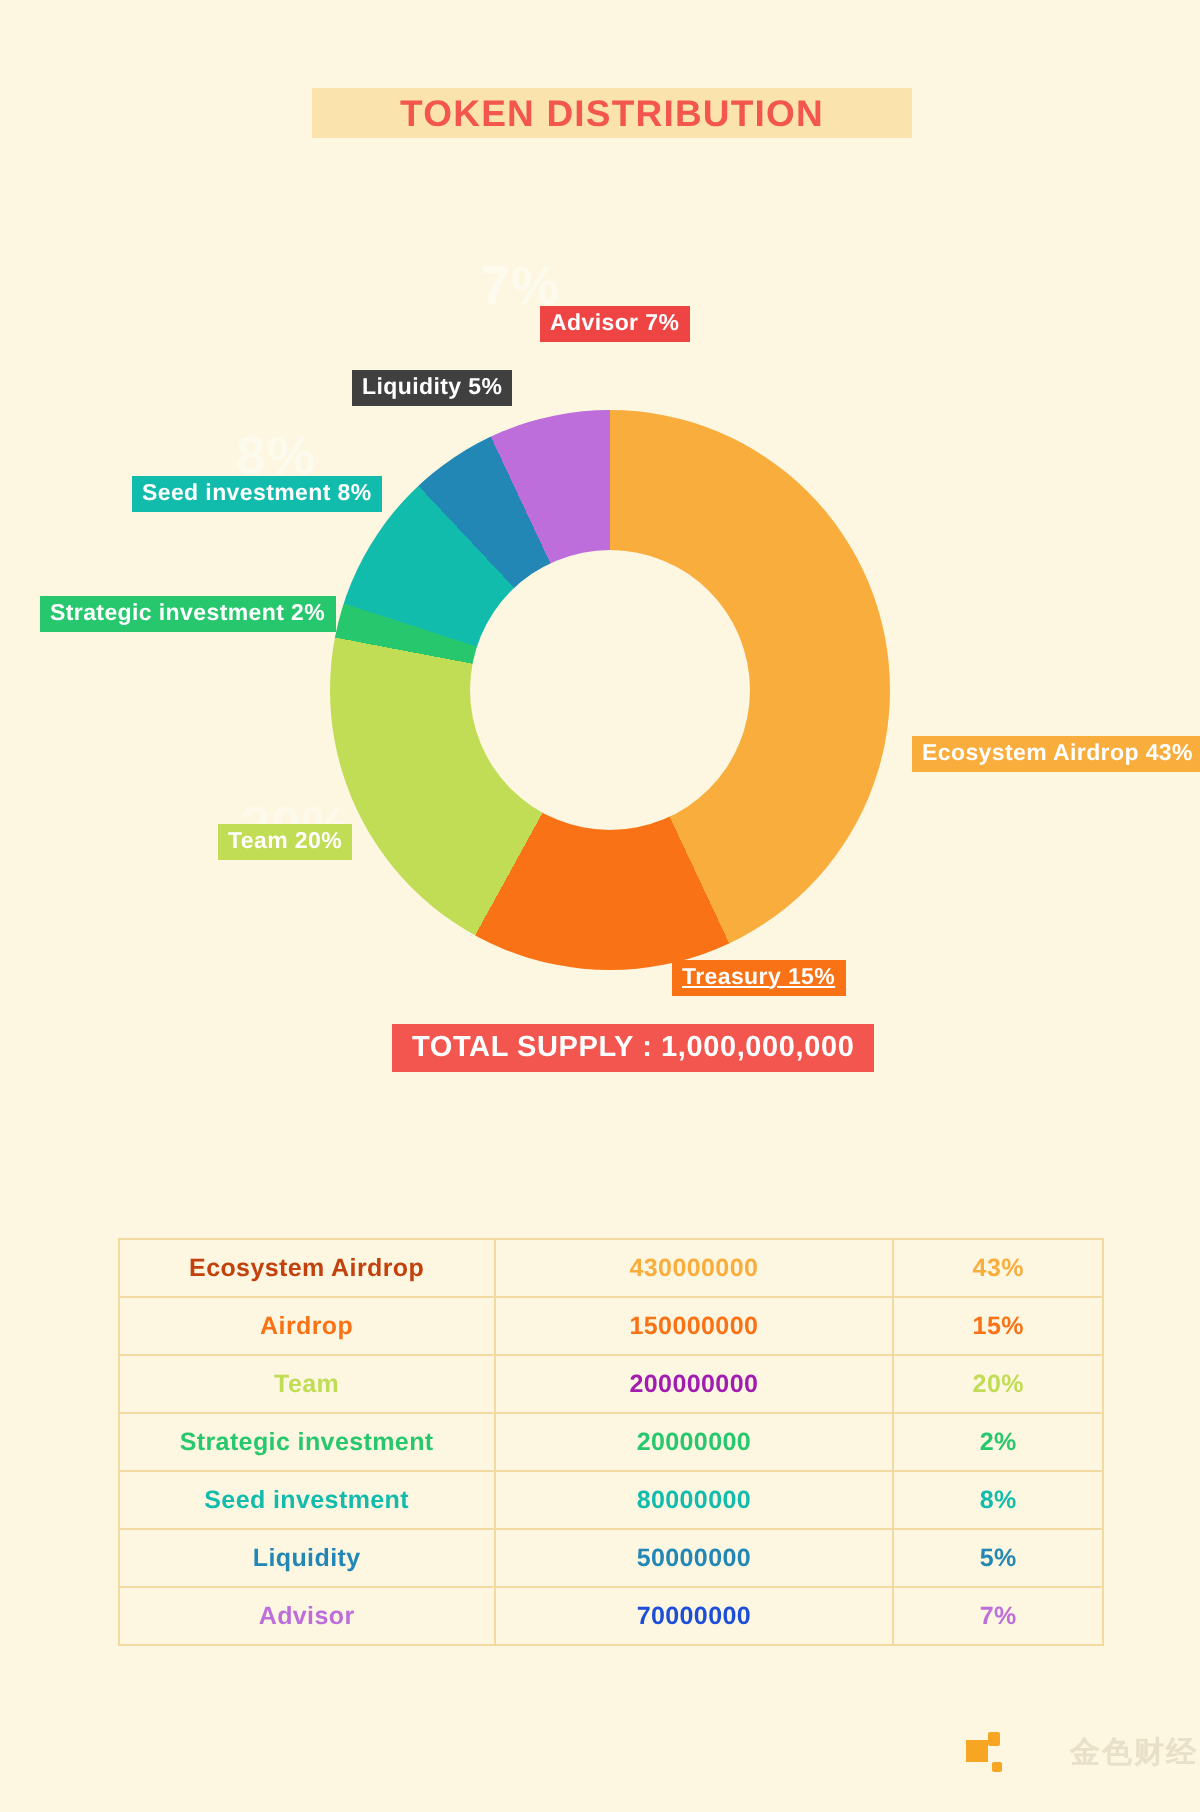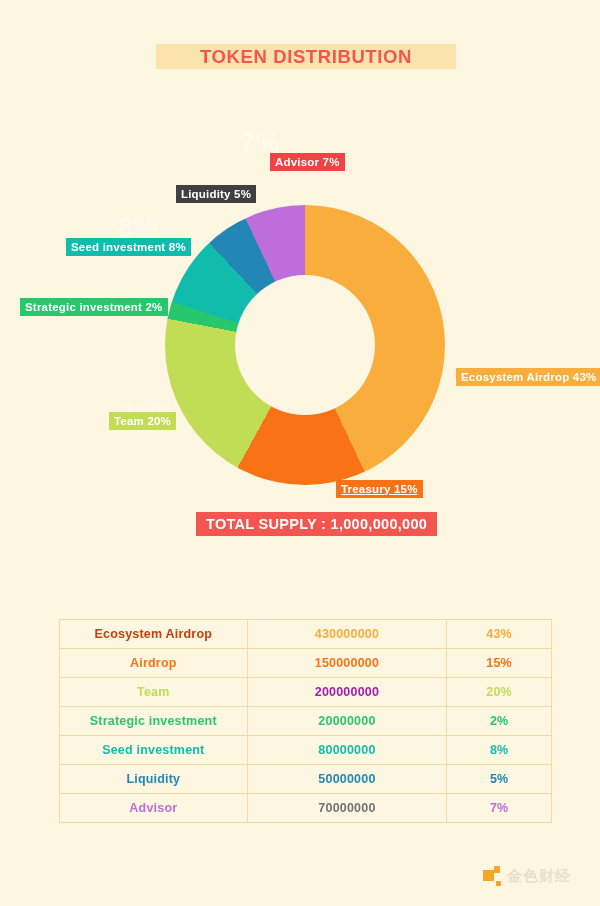--- a/index.html
+++ b/index.html
@@ -153,20 +153,21 @@
     background: #f6a623;
   }
   .wm-sq    { left: 3px;  top: 4px;  width: 11px; height: 11px; }
   .wm-tab   { left: 14px; top: 0px;  width: 6px;  height: 7px; border-radius: 1px; }
   .wm-dot   { left: 16px; top: 15px; width: 5px;  height: 5px; border-radius: 1px; }
   .wm-text {
     color: #e8e0c8;
     font-size: 15px;
     font-weight: bold;
     letter-spacing: 1px;
+    margin-left: 28px;
   }
 </style>
 </head>
 <body>
 
 <div class="title-banner">
   <span class="title-text">TOKEN DISTRIBUTION</span>
 </div>
 
 <div class="chart-area">
@@ -223,21 +224,21 @@
         <td style="color: rgb(18, 188, 172);">80000000</td>
         <td style="color: rgb(18, 188, 172);">8%</td>
       </tr>
       <tr>
         <td style="color: rgb(35, 135, 181);">Liquidity</td>
         <td style="color: rgb(35, 135, 181);">50000000</td>
         <td style="color: rgb(35, 135, 181);">5%</td>
       </tr>
       <tr>
         <td style="color: rgb(189, 110, 219);">Advisor</td>
-        <td style="color: #737373;">70000000</td>
+        <td style="color: #1d4ed8;">70000000</td>
         <td style="color: rgb(189, 110, 219);">7%</td>
       </tr>
     </tbody>
 </table>
 
 <div class="watermark">
   <span class="wm-mark">
     <i class="wm-sq"></i>
       <i class="wm-tab"></i>
       <i class="wm-dot"></i>

